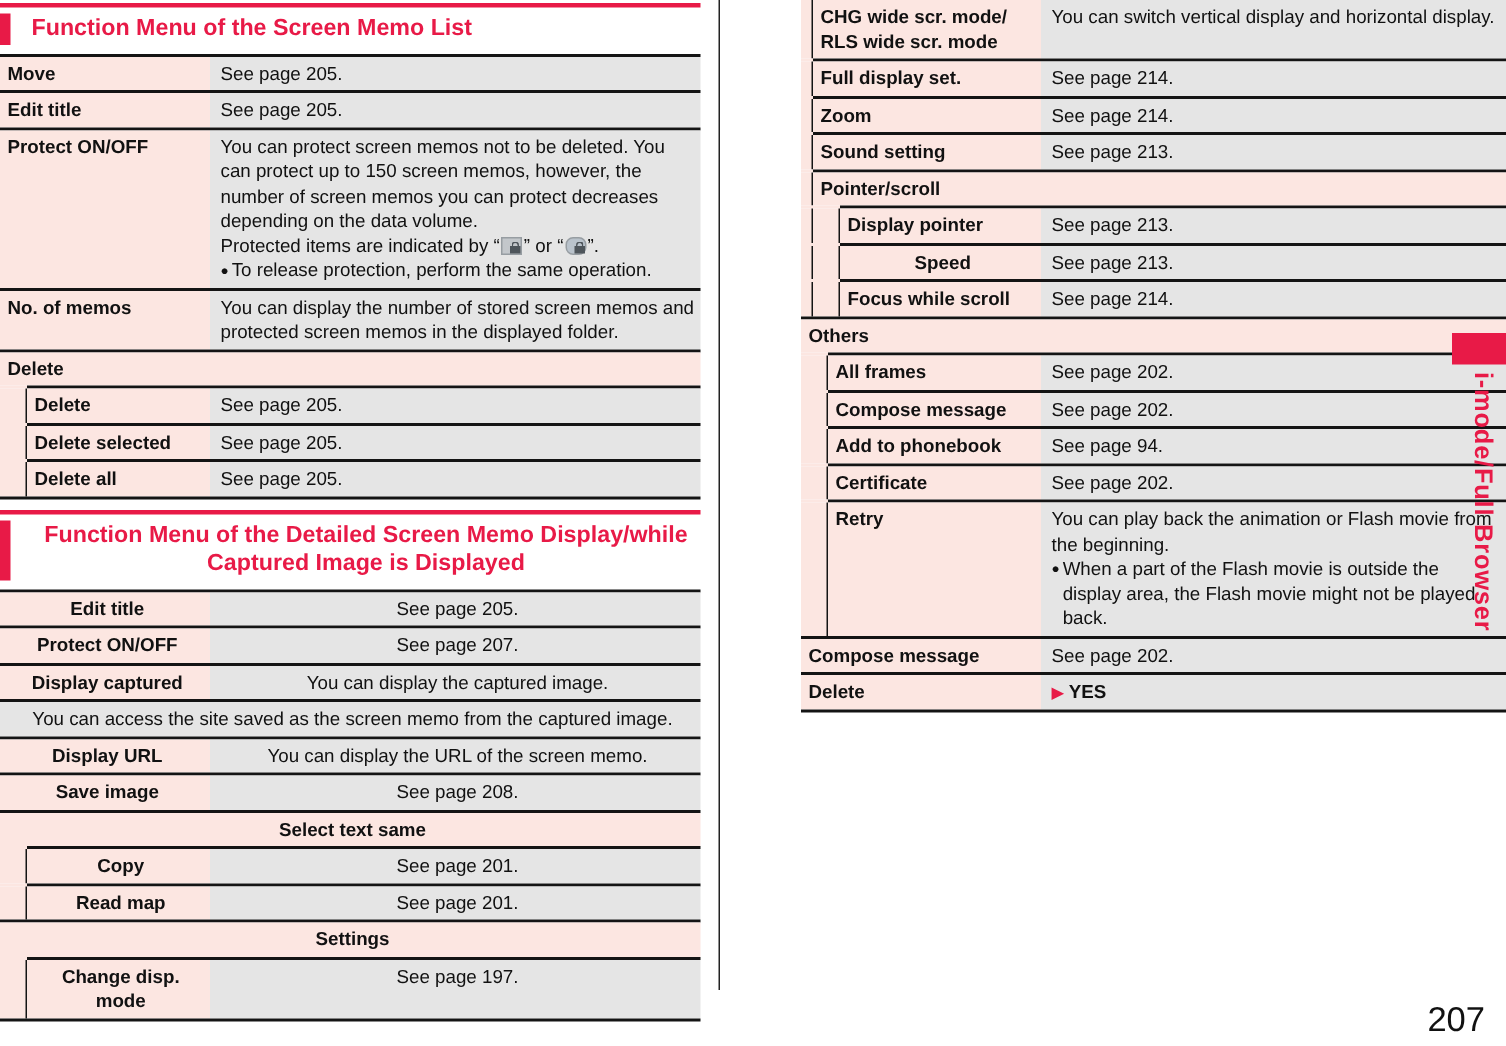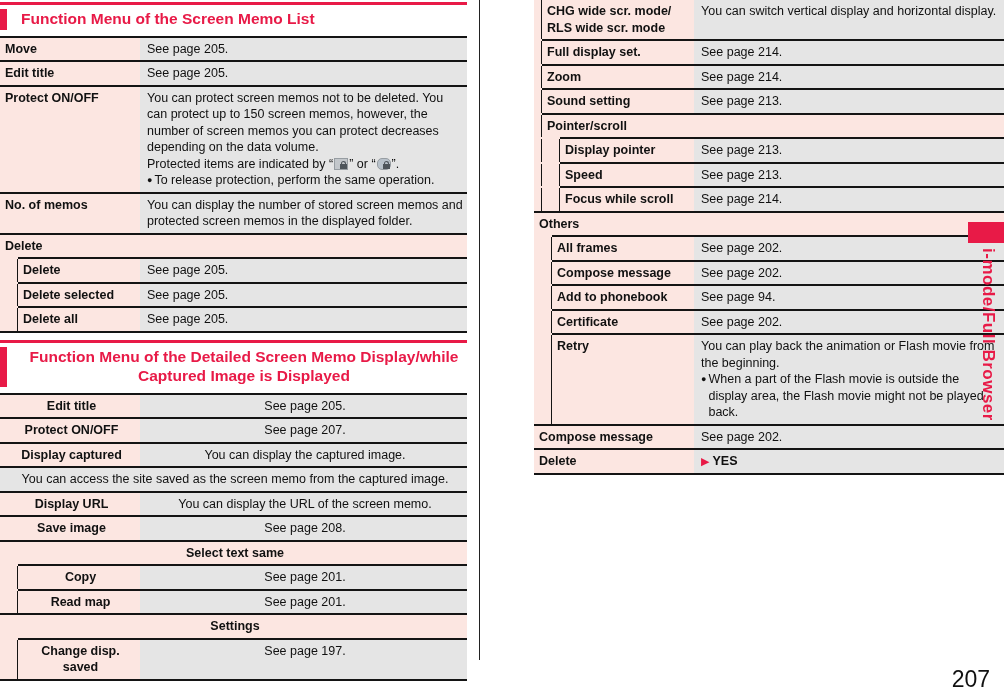--- a/index.html
+++ b/index.html
@@ -230,21 +230,21 @@
           </div>
           <div class="t-row sub">
             <div class="lbl">Settings</div>
           </div>
           <div class="sep">
             <span class="sl" style="width: 18px;"></span>
             <span class="sr"></span>
           </div>
           <div class="t-row">
             <span class="spacer" style="width: 18px;"></span>
-            <div class="lbl" style="width: 122px;">Change disp. saved</div>
+            <div class="lbl" style="width: 122px;">Change disp. mode</div>
             <div class="val">See page 197.</div>
           </div>
           <div class="sep">
             <span class="sr"></span>
           </div>
         </div>
       </div>
     </div>
   <div class="divider"></div>
   <div class="right-col" id="right-col">
@@ -300,21 +300,21 @@
           <div class="lbl" style="width: 134px;">Display pointer</div>
           <div class="val">See page 213.</div>
         </div>
         <div class="sep">
           <span class="sl" style="width: 26px;"></span>
           <span class="sr"></span>
         </div>
         <div class="t-row">
           <span class="spacer" style="width: 8px;"></span>
           <span class="spacer" style="width: 18px;"></span>
-          <div class="lbl" style="width: 134px;">Speed</div>
+          <div class="lbl" style="width: 134px; text-align: center;">Speed</div>
           <div class="val">See page 213.</div>
         </div>
         <div class="sep">
           <span class="sl" style="width: 26px;"></span>
           <span class="sr"></span>
         </div>
         <div class="t-row">
           <span class="spacer" style="width: 8px;"></span>
           <span class="spacer" style="width: 18px;"></span>
           <div class="lbl" style="width: 134px;">Focus while scroll</div>

